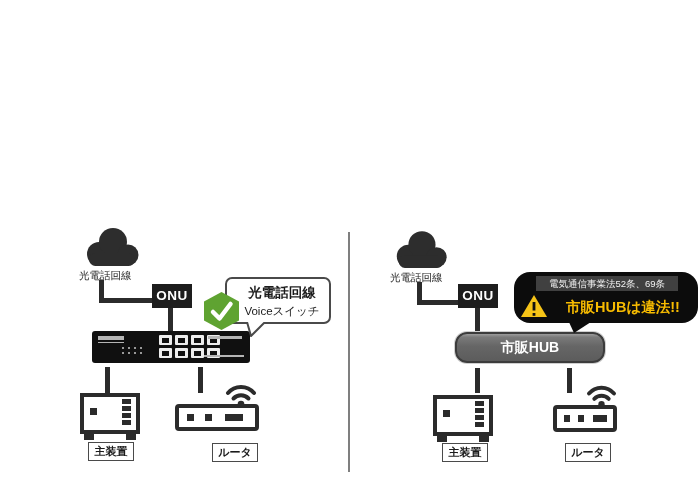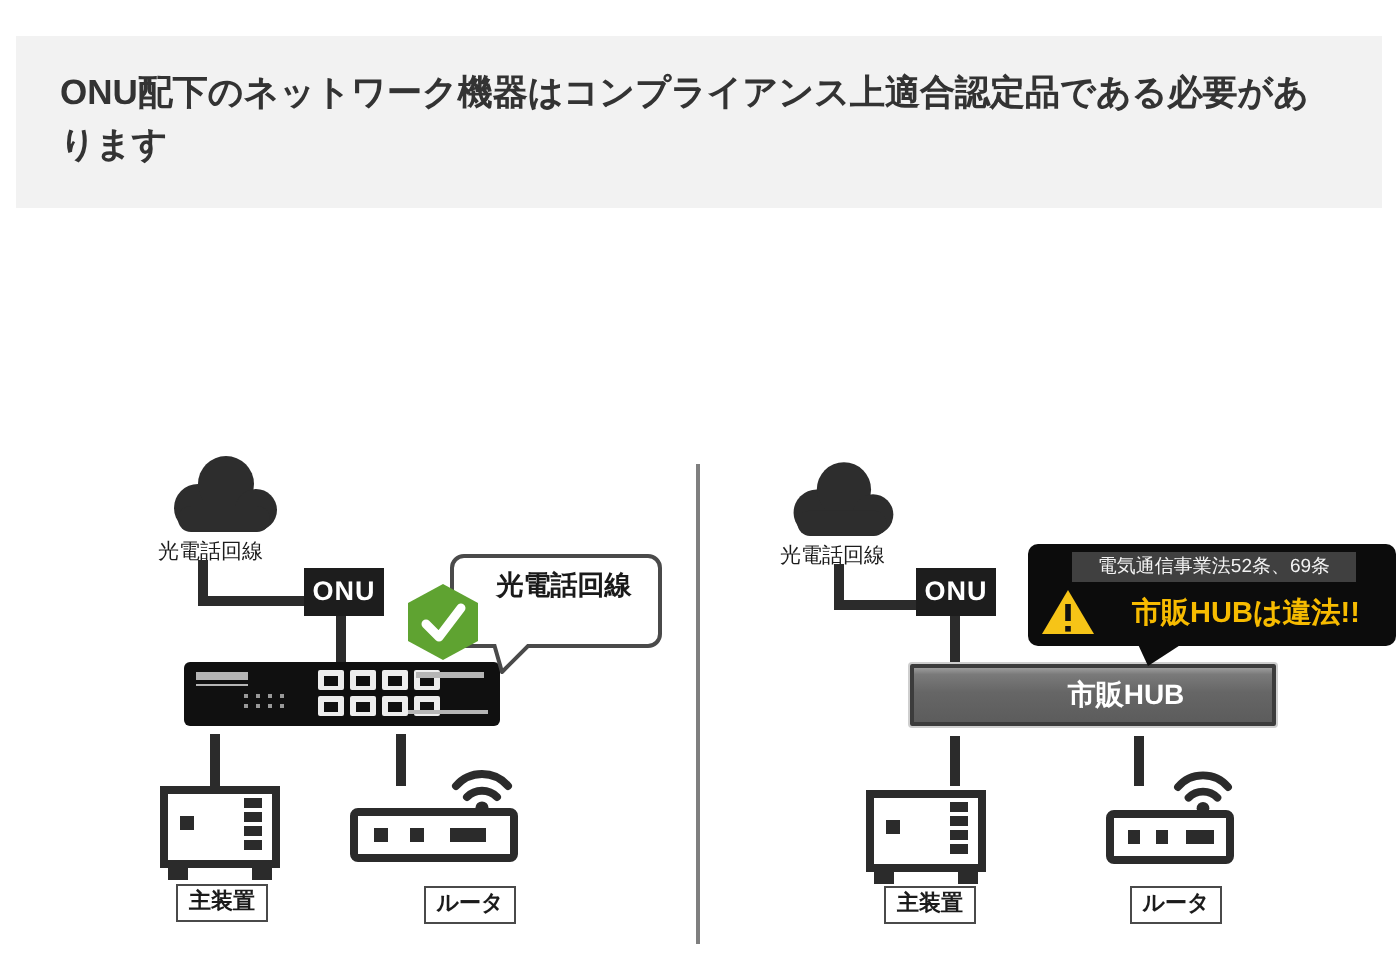--- a/index.html
+++ b/index.html
@@ -33,34 +33,34 @@
   .ports-row{position:absolute;display:flex;gap:3px;}
   .port{width:13px;height:10px;background:#ededed;border-radius:1px;position:relative;}
   .port::before{content:"";position:absolute;left:3px;top:3px;right:3px;bottom:2px;background:#101010;}
   .leds{position:absolute;left:30px;top:16px;display:flex;flex-direction:column;gap:3px;}
   .led-row{display:flex;gap:4px;}
   .led{width:2px;height:2px;background:#999;}
 
   
   .hub{position:absolute;left:455px;top:332px;width:146px;height:27px;
        background:linear-gradient(180deg,#9c9c9c 0%,#7a7a7a 12%,#666 45%,#5c5c5c 100%);
-       border:2px solid #3c3c3c;border-radius:1px;box-shadow:0 0 0 1px #cfcfcf;
-       color:#fff;font-weight:bold;font-size:14px;text-align:center;line-height:27px;padding-left:33px;}
+       border:2px solid #3c3c3c;border-radius:12px;box-shadow:0 0 0 1px #cfcfcf;
+       color:#fff;font-weight:bold;font-size:14px;text-align:center;line-height:27px;}
 
   
   .bubble{position:absolute;left:225px;top:277px;width:106px;height:47px;background:#fff;
           border:2px solid #4a4a4a;border-radius:7px;z-index:5;box-sizing:border-box;text-align:center;}
   .bubble-title{margin-top:5px;font-size:13.5px;font-weight:bold;color:#1a1a1a;padding-left:8px;}
   .bubble-sub{margin-top:2px;font-size:11.5px;color:#1a1a1a;padding-left:8px;}
   .bubble-tail{position:absolute;left:246px;top:322px;z-index:6;}
   .hex-badge{position:absolute;left:204px;top:292px;z-index:7;}
 
   
   .warn-bubble{position:absolute;left:514px;top:272px;width:184px;height:51px;background:#0c0c0c;
-               border-radius:5px;z-index:5;}
+               border-radius:16px;z-index:5;}
   .warn-law{position:absolute;left:22px;top:4px;width:142px;height:15px;background:#404040;
             color:#f2f2f2;font-size:9.5px;text-align:center;line-height:15px;white-space:nowrap;}
   .warn-msg{position:absolute;left:36px;top:22px;width:146px;font-size:14.5px;font-weight:bold;
             color:#f7bb00;text-align:center;line-height:26px;white-space:nowrap;}
   .warn-tri{position:absolute;left:6px;top:22px;}
   .warn-tail{position:absolute;left:568px;top:320px;z-index:4;}
 
   
   .pbx{position:absolute;width:60px;height:47px;}
   .pbx-body{position:absolute;left:0;top:0;width:52px;height:33px;border:4px solid #2b2b2b;background:#fff;}
@@ -69,23 +69,20 @@
   
   .router-body{position:absolute;border:4px solid #2b2b2b;border-radius:4px;background:#fff;}
   .r-el{position:absolute;background:#2b2b2b;}
 </style>
 </head>
 <body>
 
 <div class="canvas">
 
   
-  <div class="header">
-    <div class="header-title">ONU配下のネットワーク機器はコンプライアンス上適合認定品である必要があります</div>
-  </div>
 
   
 
   
   <div class="divider"></div>
 
   
   <div class="grp">
 
     <svg class="cloud" style="left:80px;top:226px;" width="64" height="45" viewBox="0 0 64 45">
@@ -134,20 +131,21 @@
           <span class="port"></span>
           <span class="port"></span>
       </div>
       <div class="sw-bar" style="right:8px;top:5px;width:34px;height:3px;"></div>
       <div class="sw-bar" style="right:6px;top:24px;width:40px;height:2px;"></div>
     </div>
 
     
     <div class="bubble">
       <div class="bubble-title">光電話回線</div>
+      <div class="bubble-sub">Voiceスイッチ</div>
     </div>
     <svg class="bubble-tail" width="20" height="15" viewBox="0 0 20 15">
       <path d="M1,0 L5,14 L19,0" fill="#ffffff" stroke="#4a4a4a" stroke-width="2" stroke-linejoin="round"></path>
     </svg>
     <svg class="hex-badge" width="35" height="38" viewBox="0 0 35 38">
       <polygon points="17.5,0 35,9.5 35,28.5 17.5,38 0,28.5 0,9.5" fill="#5fa331"></polygon>
       <path d="M9,20 L15.5,26.5 L26.5,12" fill="none" stroke="#ffffff" stroke-width="4.5" stroke-linecap="round" stroke-linejoin="round"></path>
     </svg>
 
     <div class="conn" style="left:105px;top:367px;width:5px;height:26px;"></div>

